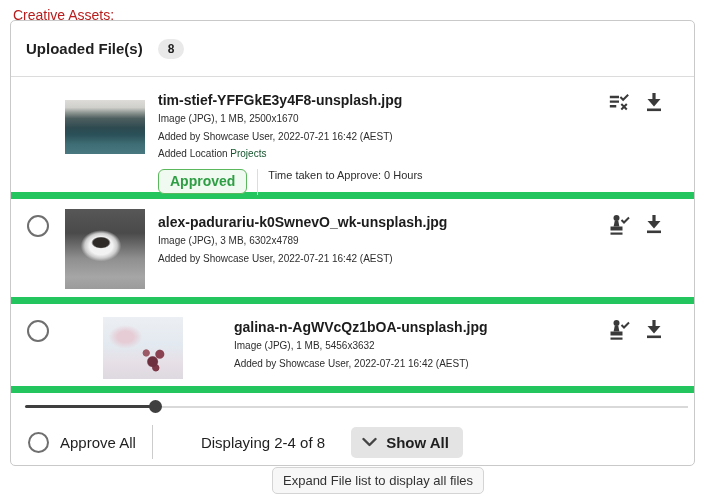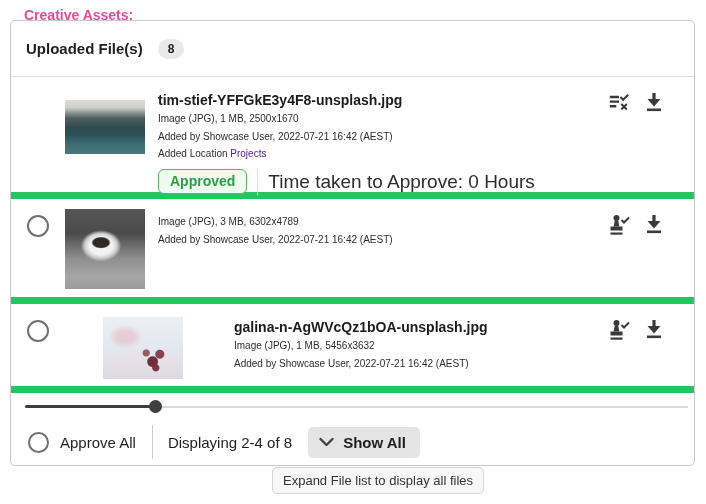--- a/index.html
+++ b/index.html
@@ -1,21 +1,21 @@
 <!DOCTYPE html>
 <html><head>
 <meta charset="utf-8">
 <style>
   * { box-sizing: border-box; }
   html,body { margin:0; padding:0; }
   body {
     width:706px; height:504px; position:relative; background:#ffffff;
     font-family:"Liberation Sans", sans-serif; color:#1f1f1f; overflow:hidden;
   }
-  .page-title { position:absolute; left:24px; top:7px; font-size:14px; font-weight:bold; color:#ec4899; }
+  .page-title { position:absolute; left:13px; top:7px; font-size:14px; font-weight:normal; color:#b91c1c; }
 
   .panel {
     position:absolute; left:10px; top:20px; width:685px; height:446px;
     border:1px solid #c9c9c9; border-radius:5px; background:#fff;
   }
   .panel-header {
     height:56px; display:flex; align-items:center; padding-left:15px;
     border-bottom:1px solid #dcdcdc;
   }
   .panel-header .hdr-title { font-size:15px; font-weight:bold; }
@@ -49,44 +49,44 @@
       radial-gradient(circle 6px at 62% 72%, #6e2f3f 80%, rgba(0,0,0,0) 100%),
       radial-gradient(circle 5px at 71% 60%, #8a4252 80%, rgba(0,0,0,0) 100%),
       radial-gradient(circle 4px at 54% 58%, #9c5a66 80%, rgba(0,0,0,0) 100%),
       radial-gradient(circle 4px at 66% 82%, #7d3848 80%, rgba(0,0,0,0) 100%),
       radial-gradient(ellipse 20px 14px at 28% 32%, #e6ccd5 40%, rgba(0,0,0,0) 85%),
       linear-gradient(180deg,#eceff3 0%,#e3e9f0 45%,#e7dfe6 75%,#ded8e0 100%); }
 
   .file-text { margin-left:13px; margin-top:4px; }
   .file-name { font-size:14px; font-weight:bold; color:#1c1c1c; line-height:19px; }
   .file-meta { font-size:10px; color:#2d2d2d; line-height:17.5px; }
-  .folder-link { color:#4c1d95; text-decoration:none; cursor:pointer; }
-  .status-row { display:flex; align-items:center; margin-top:6px; }
+  .folder-link { color:#14532d; text-decoration:none; cursor:pointer; }
+  .status-row { display:flex; align-items:flex-start; margin-top:6px; }
   .status-badge {
     display:inline-block; color:#2e9e44; background:#f0faf0; border:1px solid #5cb85c;
     border-radius:6px; font-size:14px; font-weight:bold; padding:4px 11px; line-height:15px;
   }
   .status-divider { width:1px; height:26px; background:#ddd; margin:0 10px; }
-  .status-note { font-size:19px; color:#2d2d2d; }
+  .status-note { font-size:11px; color:#2d2d2d; }
 
   .row-icons { margin-left:auto; margin-right:29px; display:flex; gap:13px; margin-top:4px; }
   .icon-btn { width:22px; height:24px; cursor:pointer; display:flex; align-items:center; justify-content:center; }
   .icon-btn svg { display:block; }
 
   .slider-zone { position:relative; height:28px; }
   .slider-track-dark { position:absolute; left:14px; width:131px; top:12px; height:3px; background:#3f3f3f; border-radius:2px; }
   .slider-track-light { position:absolute; left:145px; right:6px; top:12.5px; height:2px; background:#d9d9d9; }
   .slider-handle { position:absolute; left:138px; top:7px; width:13px; height:13px; border-radius:50%; background:#3f3f3f; cursor:pointer; }
 
   .panel-footer { height:42px; display:flex; align-items:center; padding-left:17px; }
   .select-all-label { font-size:15px; color:#1f1f1f; margin-left:11px; }
   .footer-divider { width:1px; height:34px; background:#ccc; margin:0 15px 0 16px; }
-  .displaying-text { font-size:15px; color:#1f1f1f; }
+  .displaying-text { font-size:15px; color:#1f1f1f;margin-left:33px; }
   .show-all-btn {
-    margin-left:16px; background:#e4e4e4; border:none; border-radius:5px; padding:7px 14px 7px 11px;
+    margin-left:26px; background:#e4e4e4; border:none; border-radius:5px; padding:7px 14px 7px 11px;
     display:flex; align-items:center; gap:9px; cursor:pointer; font-family:inherit;
   }
   .show-all-btn .btn-label { font-size:15px; font-weight:bold; color:#1f1f1f; }
 
   .tooltip {
     position:absolute; left:272px; top:467px; z-index:5;
     background:#f7f7f7; border:1px solid #d4d4d4; border-radius:5px;
     padding:5px 10px; font-size:13px; color:#333; white-space:nowrap;
   }
 </style>
@@ -140,20 +140,21 @@
   </div>
 
   <div class="file-row row-2">
     <div class="radio-slot">
       <span class="radio-circle"></span>
     </div>
     <div class="thumb thumb-2">
         <div class="img"></div>
       </div>
     <div class="file-text">
+      <div class="file-name">alex-padurariu-k0SwnevO_wk-unsplash.jpg</div>
       <div class="file-meta">Image (JPG), 3 MB, 6302x4789</div>
       <div class="file-meta">Added by Showcase User, 2022-07-21 16:42 (AEST)</div>
     </div>
     <div class="row-icons">
       <span class="icon-btn">
         <svg width="22" height="22" viewBox="0 0 22 22">
           <circle cx="8.5" cy="4" r="3" fill="#3a3a3a"></circle>
           <path d="M6.8 6.5h3.4l1.2 6H5.6z" fill="#3a3a3a"></path>
           <path d="M2.5 12.5h12v4h-12z" fill="#3a3a3a"></path>
           <rect x="2.5" y="18.5" width="12" height="2.2" fill="#3a3a3a"></rect>

